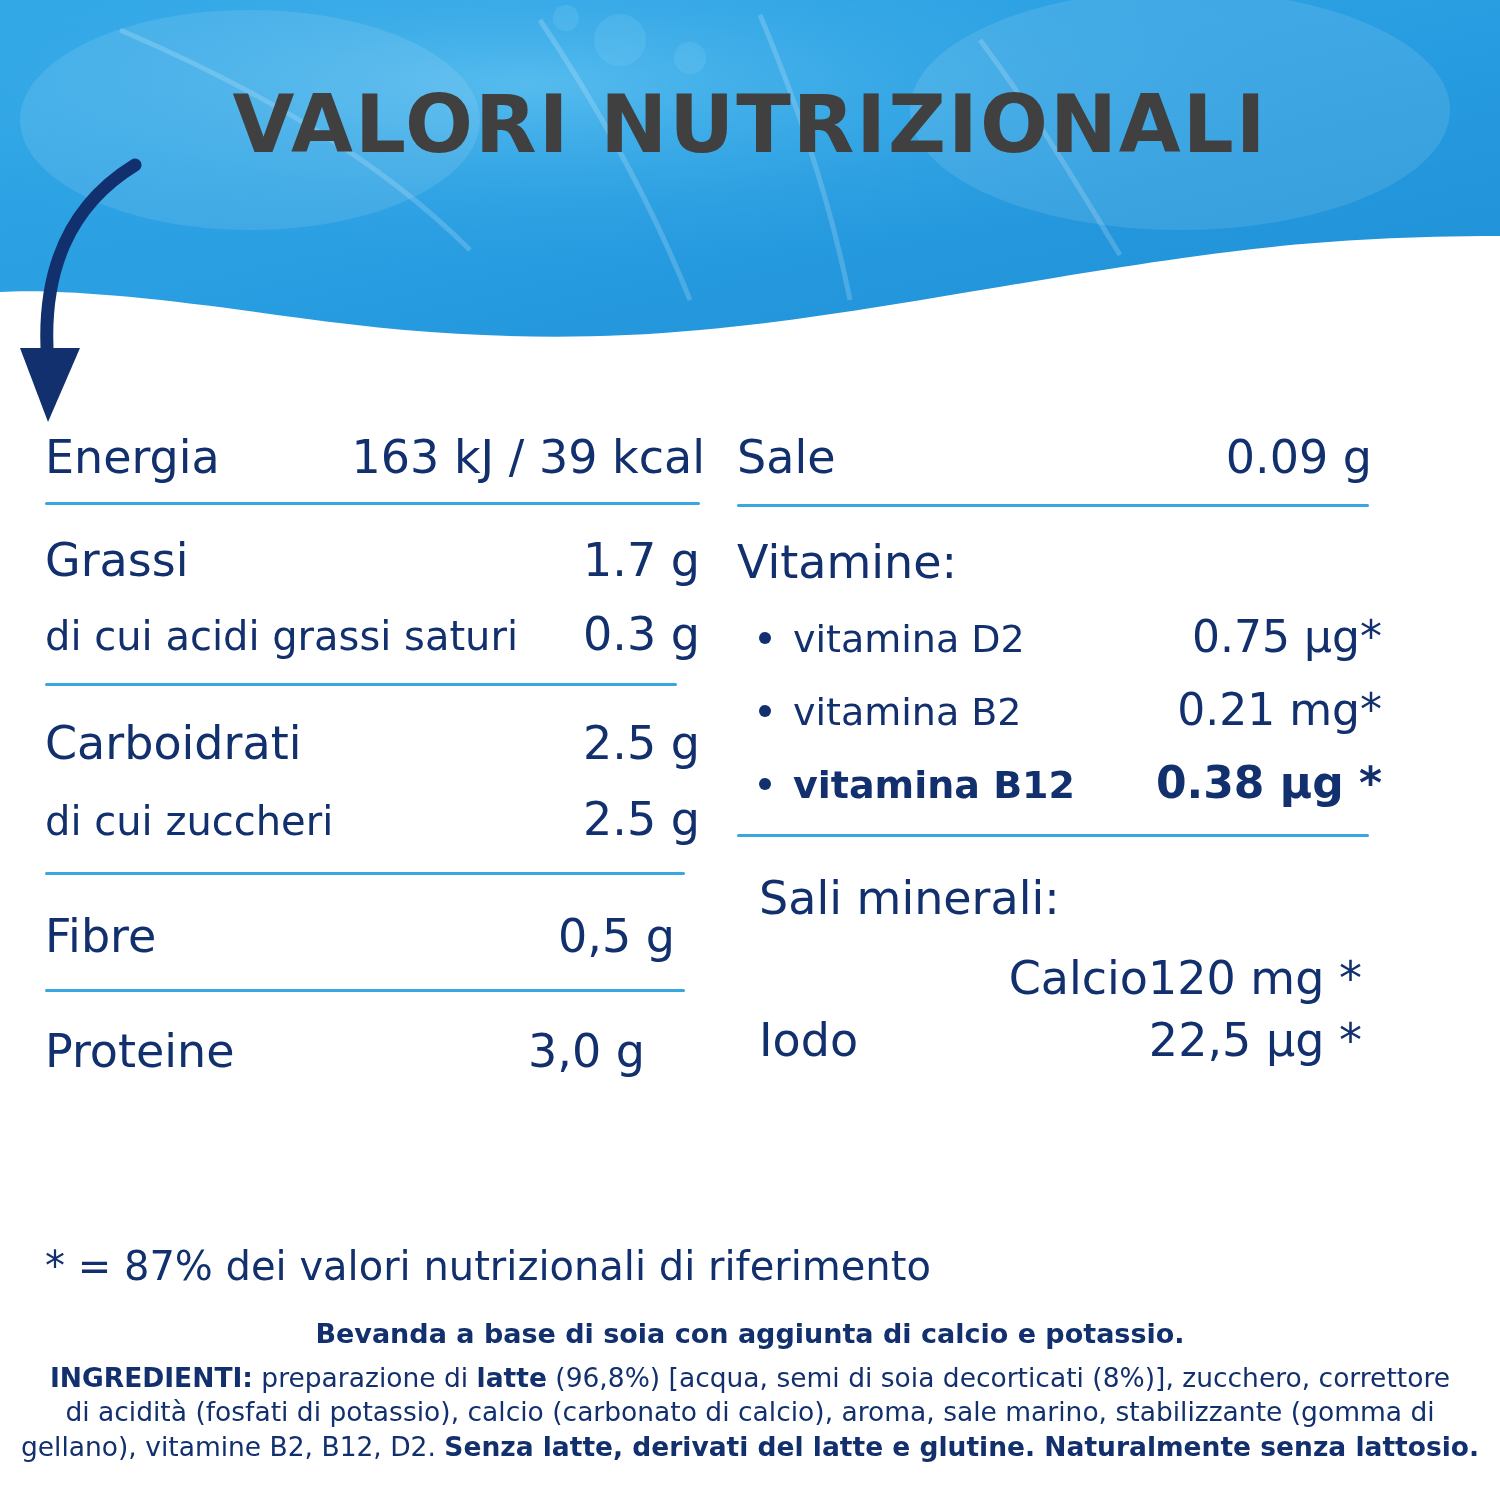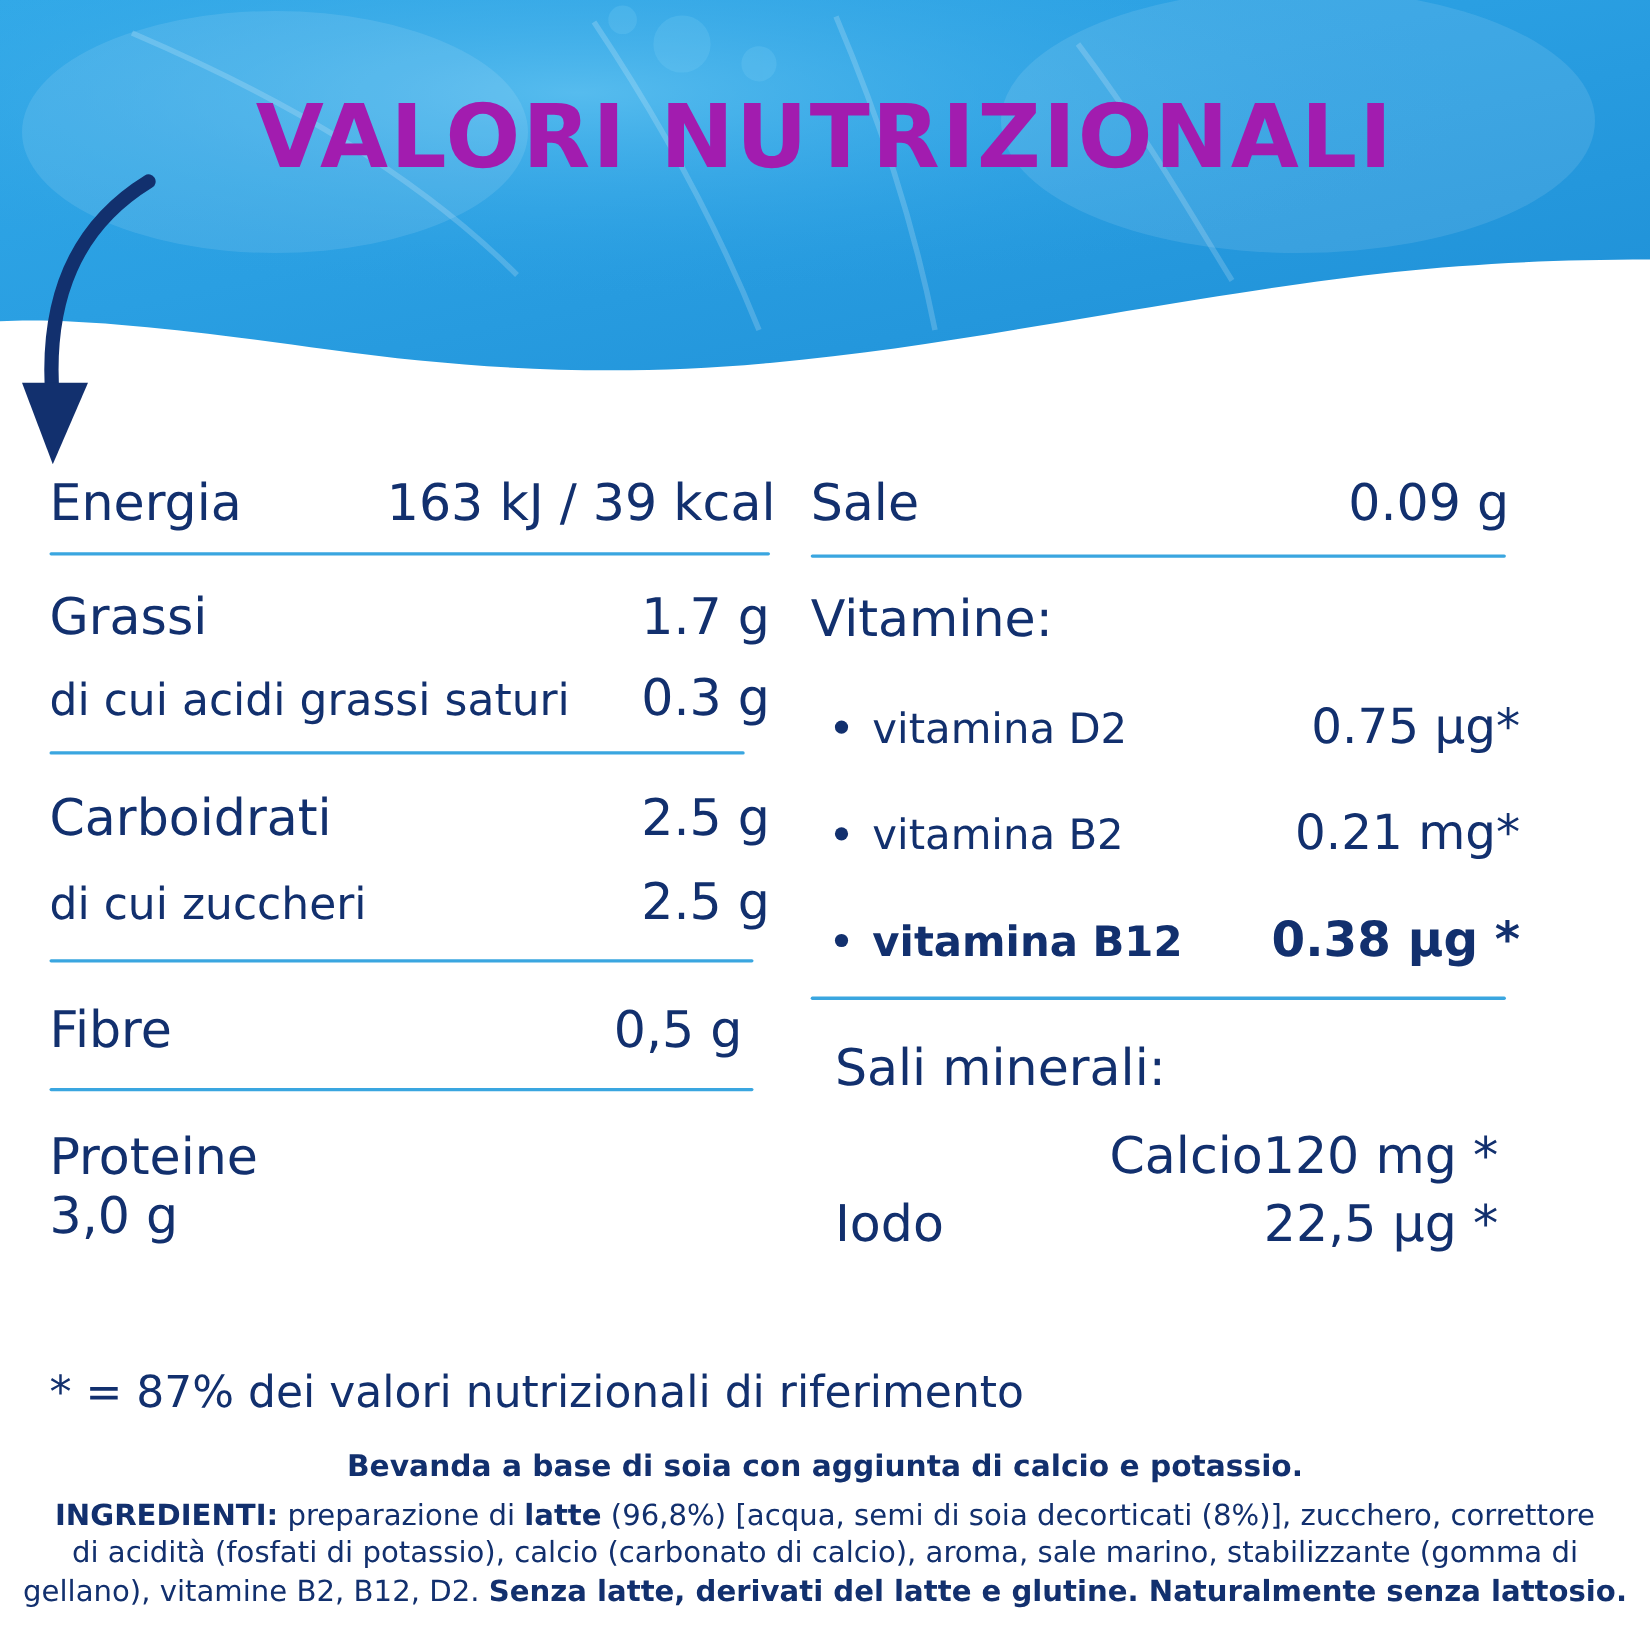--- a/index.html
+++ b/index.html
@@ -30,21 +30,21 @@
   #header-title {
     position: absolute;
     top: 78px;
     left: 0;
     width: 1500px;
     text-align: center;
     font-family: "DejaVu Sans", sans-serif;
     font-weight: bold;
     font-size: 80px;
     letter-spacing: 2px;
-    color: #a21caf;
+    color: #404040;
     text-transform: uppercase;
   }
 
   
   #arrow {
     position: absolute;
     top: 150px;
     left: 10px;
     width: 160px;
     height: 300px;
@@ -98,21 +98,21 @@
     width: 12px; height: 12px;
     border-radius: 50%;
     background: #12306e;
     margin-right: 22px;
     flex: 0 0 auto;
     position: relative;
     top: -8px;
   }
   .bullet-name { flex: 0 0 auto; }
   .bullet-spacer { flex: 1 1 auto; }
-  .bullet-val { flex: 0 0 auto; white-space: nowrap; margin-top: 24px; }
+  .bullet-val { flex: 0 0 auto; white-space: nowrap; }
 
   
   #footnote {
     position: absolute;
     top: 1243px;
     left: 45px;
     font-size: 40px;
     color: #12306e;
   }
 
@@ -213,21 +213,21 @@
       <span class="value" style="font-size:46px;">2.5 g</span>
     </div>
     <div class="rule" style="width:640px;margin-bottom:34px;"></div>
 
     <div class="row big" style="margin-bottom:26px;padding-right:30px;">
       <span class="label">Fibre</span>
       <span class="value">0,5 g</span>
     </div>
     <div class="rule" style="width:640px;margin-bottom:32px;"></div>
 
-    <div class="row big" style="padding-right:60px;flex-direction:column;">
+    <div class="row big" style="padding-right:60px;">
       <span class="label">Proteine</span>
       <span class="value">3,0 g</span>
     </div>
   </div>
 
   <div class="col" id="col-right">
 
     <div class="row big" style="margin-bottom:20px;padding-right:10px;">
       <span class="label">Sale</span>
       <span class="value">0.09 g</span>

